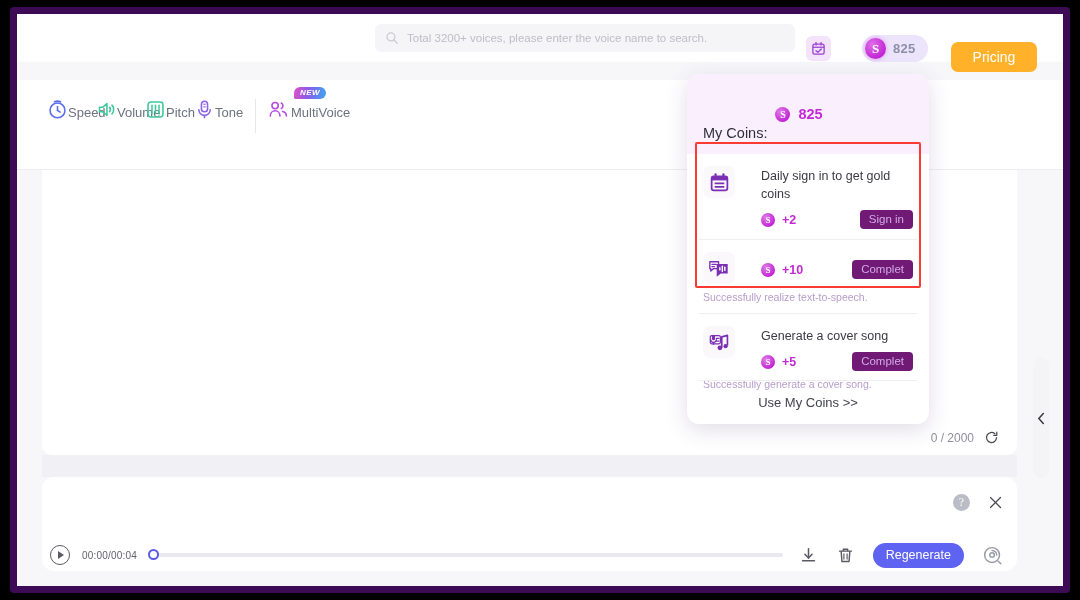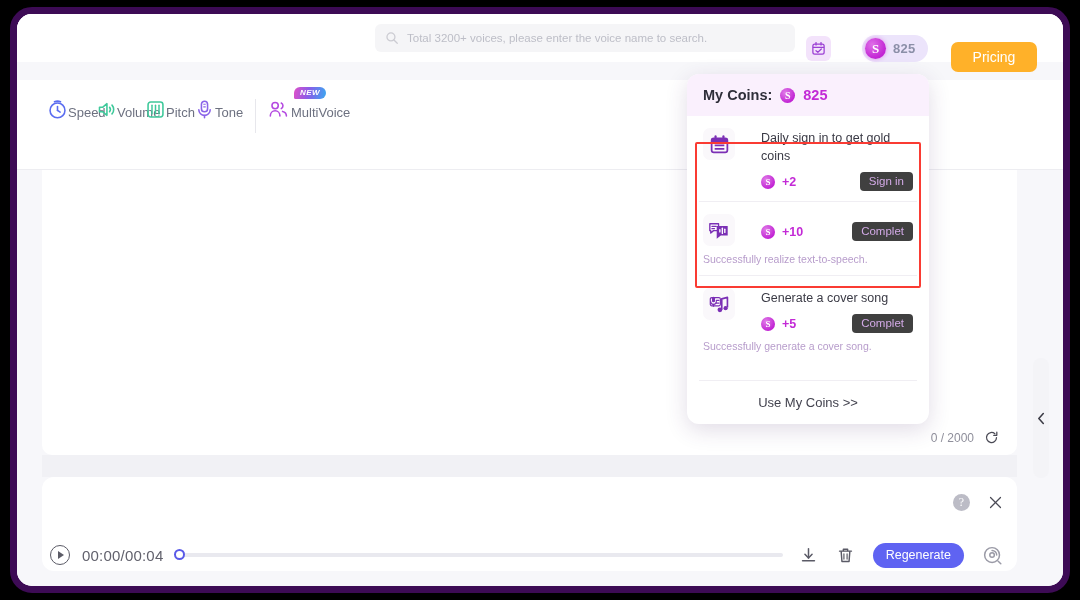--- a/index.html
+++ b/index.html
@@ -9,21 +9,21 @@
     font-family: "Liberation Sans", sans-serif;
   }
   #app {
     position: absolute; left: 0; top: 0; width: 1080px; height: 600px;
     background: #000;
   }
   
   .frame {
     position: absolute; left: 10px; top: 7px; right: 10px; bottom: 7px;
     border: 7px solid #3d0b55;
-    border-radius: 22px;
+    border-radius: 4px;
     background: #ffffff;
     overflow: hidden;
   }
   .inner {
     position: absolute; left: 0; top: 0; right: 0; bottom: 0;
     background: #f7f7fa;
     overflow: hidden;
   }
 
   
@@ -147,21 +147,21 @@
   }
   .play-circle {
     width: 20px; height: 20px; border-radius: 50%; border: 1.4px solid #5b5b66;
     display: flex; align-items: center; justify-content: center; flex: none; cursor: pointer;
   }
   .play-circle i {
     width: 0; height: 0; border-left: 6px solid #5b5b66;
     border-top: 4px solid transparent; border-bottom: 4px solid transparent;
     margin-left: 2px; display: block;
   }
-  .time { font-size: 15px; color: #62626d; margin-left: 12px; flex: none; letter-spacing: .2px; }
+  .time { font-size: 10px; color: #62626d; margin-left: 12px; flex: none; letter-spacing: .2px; }
   .track { position: relative; flex: 1; height: 4px; background: #e9e9ef; border-radius: 2px; margin: 0 16px 0 16px; }
   .track .knob {
     position: absolute; left: -5px; top: -4px; width: 11px; height: 11px;
     border-radius: 50%; border: 2.4px solid #5a5ae8; background: #fff; cursor: pointer;
   }
   .pl-actions { display: flex; align-items: center; gap: 18px; flex: none; }
   .regen-btn {
     background: #5f63f2; color: #fff; border: none; border-radius: 13px;
     padding: 5px 13px 6px 13px; font-size: 12.5px; cursor: pointer;
     font-family: "Liberation Sans", sans-serif;
@@ -178,21 +178,21 @@
   .popover {
     position: absolute; left: 670px; top: 60px; width: 242px; height: 350px;
     background: #ffffff; border-radius: 12px;
     box-shadow: 0 6px 22px rgba(70,40,100,.16);
     overflow: hidden;
   }
   .pop-head {
     background: #faf0fd; padding: 13px 16px 13px 16px;
   }
   .pop-title { display: flex; align-items: center; gap: 8px; }
-  .pop-title .lbl { font-size: 14.5px; font-weight: bold; color: #2f2f3a; }
+  .pop-title .lbl { font-size: 14.5px; font-weight: normal; color: #2f2f3a; margin-top: 38px; }
   .pop-title .cb {
     width: 15px; height: 15px; border-radius: 50%;
     background: radial-gradient(circle at 35% 32%, #e07ce8, #c225d4 70%);
     color:#fff; font-size: 10px; font-weight: bold;
     display:flex; align-items:center; justify-content:center;
     font-family: "Liberation Serif", serif;
   }
   .pop-title .amt { font-size: 14.5px; font-weight: bold; color: #c32ad6; }
   .pop-sub { margin-top: 7px; font-size: 10.5px; color: #9a8fa8; line-height: 1.45; }
 
@@ -214,21 +214,21 @@
   .coin-s {
     width: 14px; height: 14px; border-radius: 50%;
     background: radial-gradient(circle at 35% 32%, #e07ce8, #c225d4 70%);
     color:#fff; font-size: 9px; font-weight: bold;
     display:flex; align-items:center; justify-content:center; flex:none;
     font-family: "Liberation Serif", serif;
   }
   .plus { font-size: 12.5px; color: #c32ad6; font-weight: bold; margin-left: 7px; }
   .task-btn {
     margin-left: auto; border: none; border-radius: 4px;
-    background: #404040; color: #d2a9e6;
+    background: #701a75; color: #d2a9e6;
     font-size: 11.5px; padding: 3px 9px 4px 9px; cursor: pointer;
     font-family: "Liberation Sans", sans-serif;
     white-space: nowrap; overflow: hidden;
   }
   .task-note { font-size: 10.5px; color: #b79ccb; margin-top: 7px; }
   .pop-foot {
     position: absolute; left: 12px; right: 12px; bottom: 0; height: 44px;
     border-top: 1px solid #f0eef3;
     display: flex; align-items: center; justify-content: center;
     font-size: 13px; color: #43434f; cursor: pointer;

